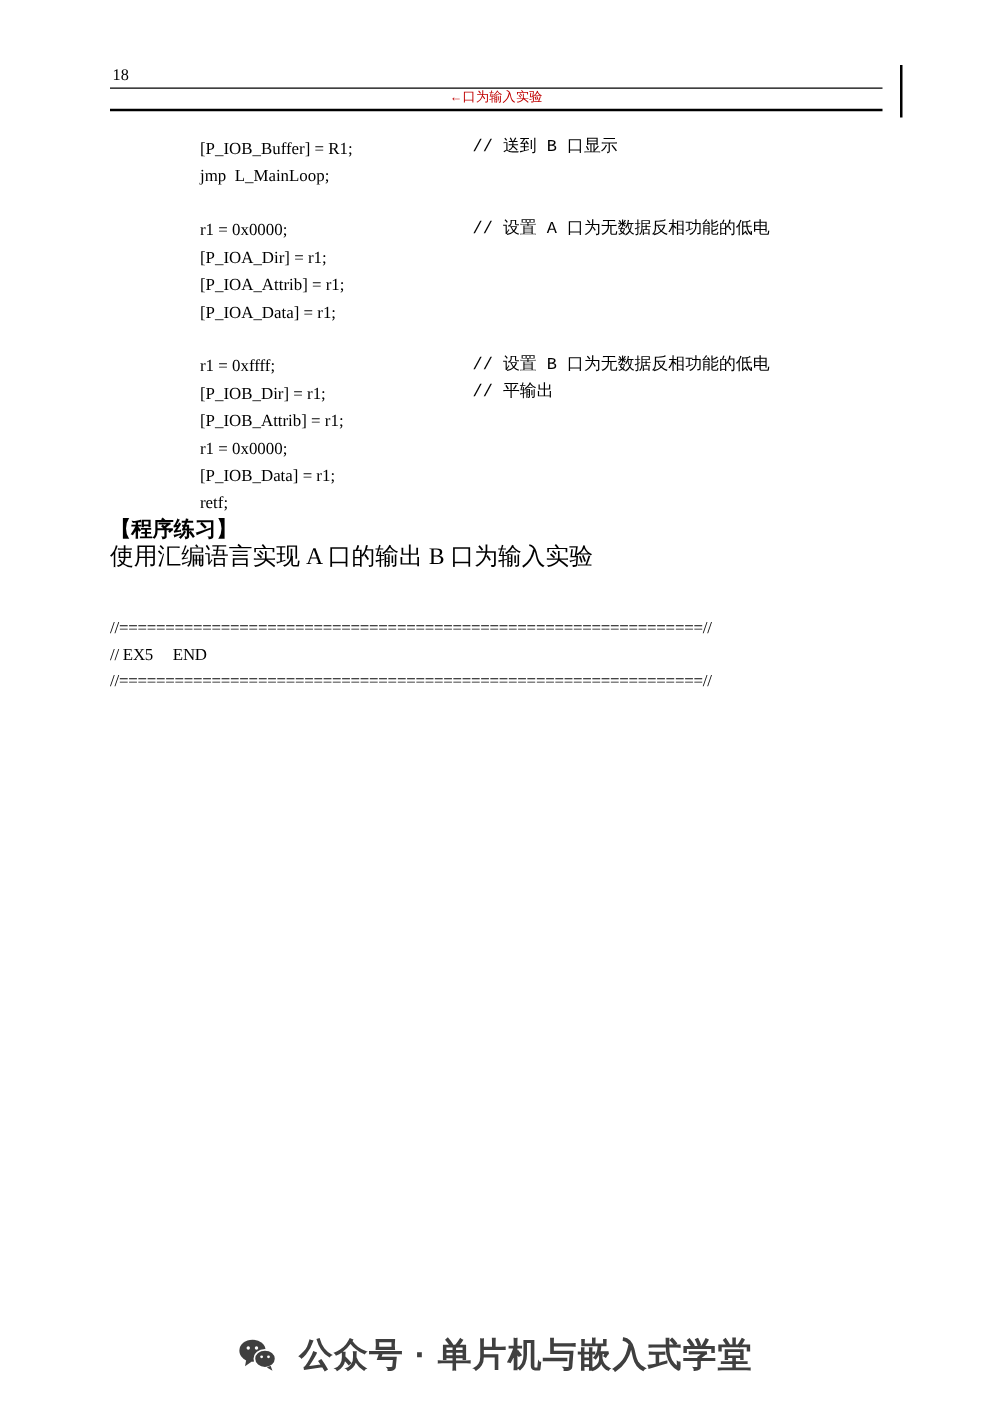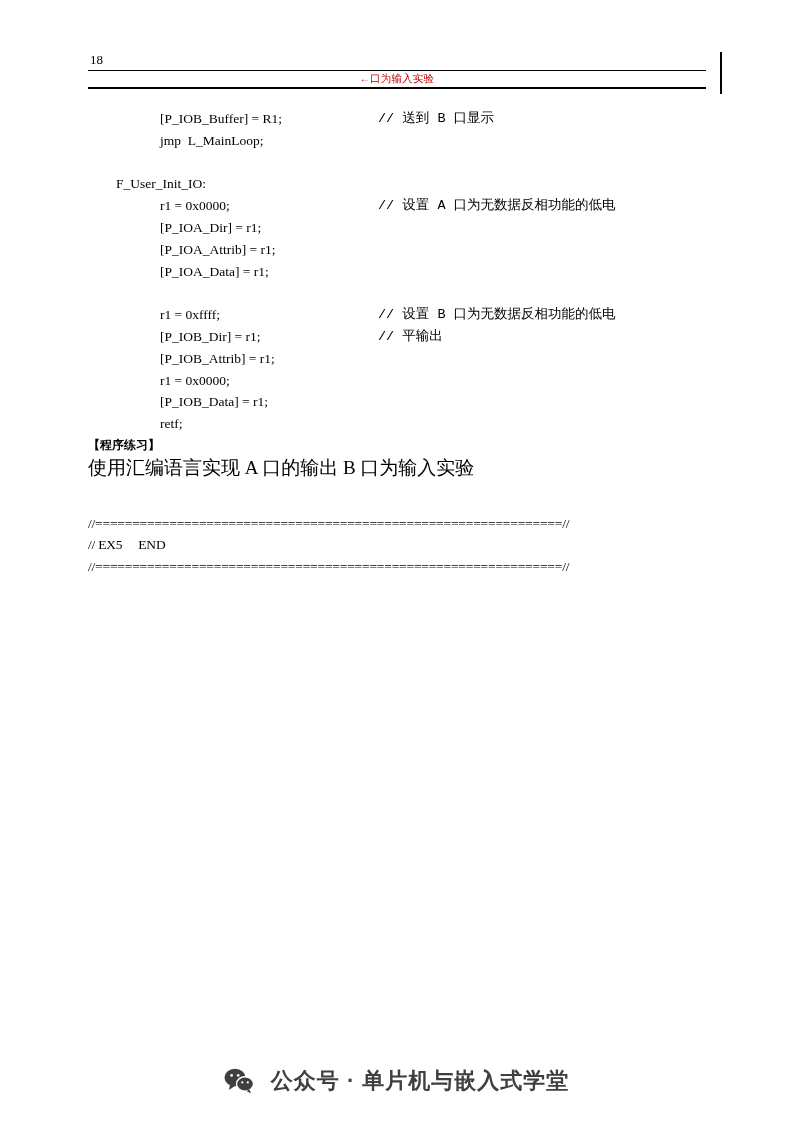--- a/index.html
+++ b/index.html
@@ -92,21 +92,21 @@
     left: 290px;
     top: 0;
     white-space: pre;
     font-family: Liberation Mono, monospace;
   }
   .indent1 { padding-left: 44px; }
   .indent0 { padding-left: 0px; }
 
   .section-title {
     margin-top: 0px;
-    font-size: 12px;
+    font-size: 17px;
     line-height: 21.8px;
     font-weight: bold;
     white-space: pre;
   }
   .practice-text {
     font-size: 19px;
     line-height: 21.8px;
     white-space: pre;
   }
 
@@ -120,21 +120,21 @@
     letter-spacing: -0.2px;
   }
 
   
   .watermark {
     position: absolute;
     left: 0;
     top: 1066px;
     width: 793px;
     text-align: center;
-    font-size: 22px;
+    font-size: 27px;
     color: #3f3f3f;
     font-family: "Liberation Sans", sans-serif;
     font-weight: bold;
     letter-spacing: 1px;
   }
   .watermark .wlogo {
     display: inline-block;
     vertical-align: middle;
     margin-right: 10px;
   }
@@ -158,21 +158,20 @@
     <div class="header-rule-bottom"></div>
     <div class="header-sidebar"></div>
   </div>
 
   <div class="content">
 
     <div id="code-block">
         <div class="row"><span class="code indent1">[P_IOB_Buffer] = R1;</span><span class="comment">// 送到 B 口显示</span></div>
         <div class="row"><span class="code indent1">jmp  L_MainLoop;</span></div>
         <div class="row"><span class="code indent0"></span></div>
-        <div class="row"><span class="code indent0">F_User_Init_IO:</span></div>
         <div class="row"><span class="code indent1">r1 = 0x0000;</span><span class="comment">// 设置 A 口为无数据反相功能的低电</span></div>
         <div class="row"><span class="code indent1">[P_IOA_Dir] = r1;</span></div>
         <div class="row"><span class="code indent1">[P_IOA_Attrib] = r1;</span></div>
         <div class="row"><span class="code indent1">[P_IOA_Data] = r1;</span></div>
         <div class="row"><span class="code indent0"></span></div>
         <div class="row"><span class="code indent1">r1 = 0xffff;</span><span class="comment">// 设置 B 口为无数据反相功能的低电</span></div>
         <div class="row"><span class="code indent1">[P_IOB_Dir] = r1;</span><span class="comment">// 平输出</span></div>
         <div class="row"><span class="code indent1">[P_IOB_Attrib] = r1;</span></div>
         <div class="row"><span class="code indent1">r1 = 0x0000;</span></div>
         <div class="row"><span class="code indent1">[P_IOB_Data] = r1;</span></div>

